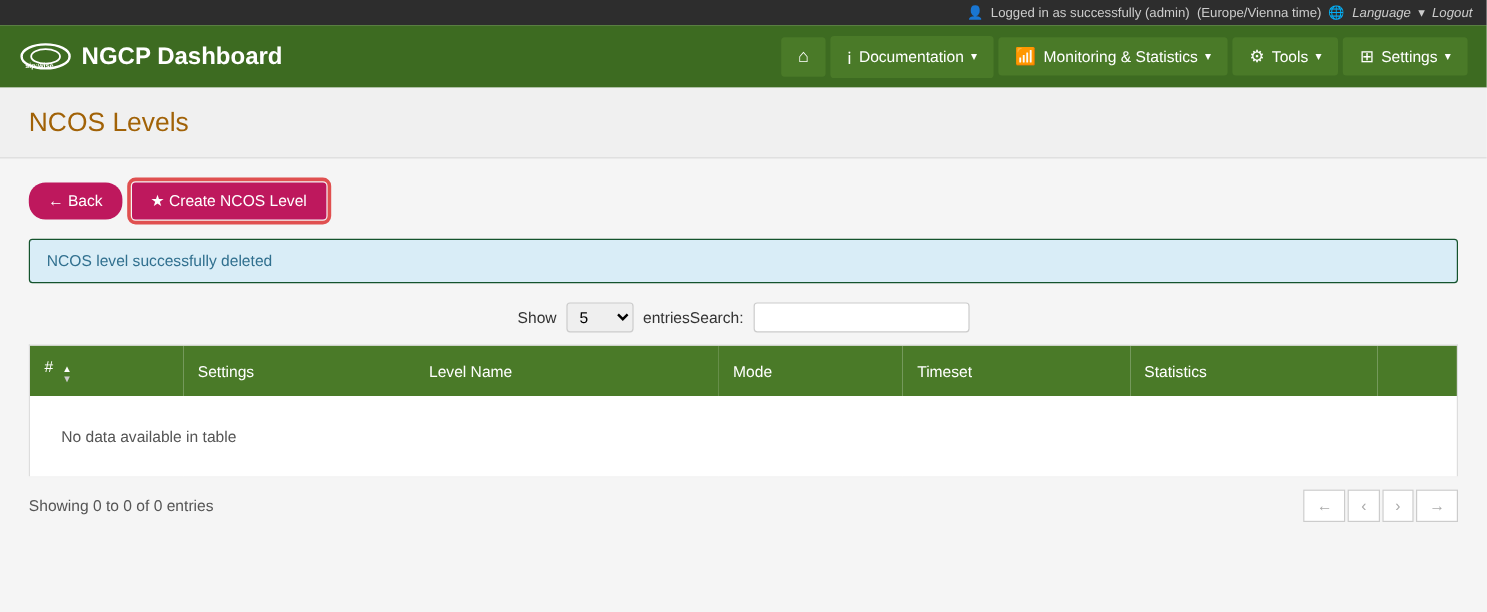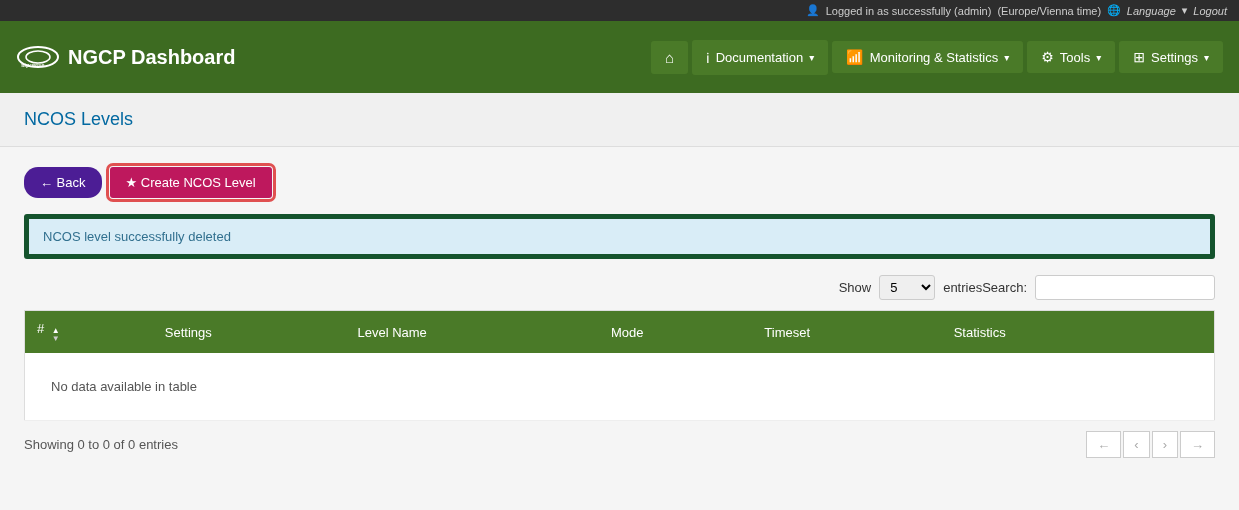--- a/index.html
+++ b/index.html
@@ -17,21 +17,21 @@
       gap: 6px;
     }
     .top-bar a { color: #ccc; text-decoration: none; font-style: italic; }
 
     
     .navbar {
       background: #3d6b21;
       display: flex;
       align-items: center;
       padding: 0 16px;
-      height: 72px;
+      height: 52px;
     }
     .navbar-brand {
       display: flex;
       align-items: center;
       color: white;
       font-size: 20px;
       font-weight: bold;
       text-decoration: none;
       margin-right: auto;
     }
@@ -72,23 +72,23 @@
       border-radius: 3px;
     }
 
     
     .page-header {
       background: #f0f0f0;
       padding: 16px 24px;
       border-bottom: 1px solid #ddd;
     }
     .page-header h1 {
-      font-size: 18px;
+      font-size: 22px;
       font-weight: normal;
-      color: #0369a1;
+      color: #a16207;
     }
 
     
     .content {
       padding: 20px 24px;
     }
 
     
     .btn {
       display: inline-flex;
@@ -96,52 +96,52 @@
       gap: 6px;
       padding: 8px 16px;
       border: none;
       border-radius: 3px;
       cursor: pointer;
       font-size: 13px;
       font-weight: normal;
       text-decoration: none;
     }
     .btn-warning {
-      background: #4c1d95;
+      background: #be185d;
       color: white;
       border-radius: 14px;
     }
     .btn-create {
       background: #be185d;
       color: white;
       outline: 3px solid #e05050;
       outline-offset: 1px;
     }
 
     .btn-group {
       display: flex;
       gap: 8px;
       margin-bottom: 16px;
     }
 
     
     .alert-info {
       background: #d9edf7;
-      border: 5px solid #14532d;
+      border: 1px solid #14532d;
       color: #31708f;
       padding: 10px 14px;
       border-radius: 3px;
       margin-bottom: 16px;
       font-size: 13px;
     }
 
     
     .table-controls {
       display: flex;
-      justify-content: flex-end;
+      justify-content: center;
       align-items: center;
       margin-bottom: 10px;
     }
     .show-entries {
       display: flex;
       align-items: center;
       gap: 8px;
       color: #333;
     }
     .show-entries select {

